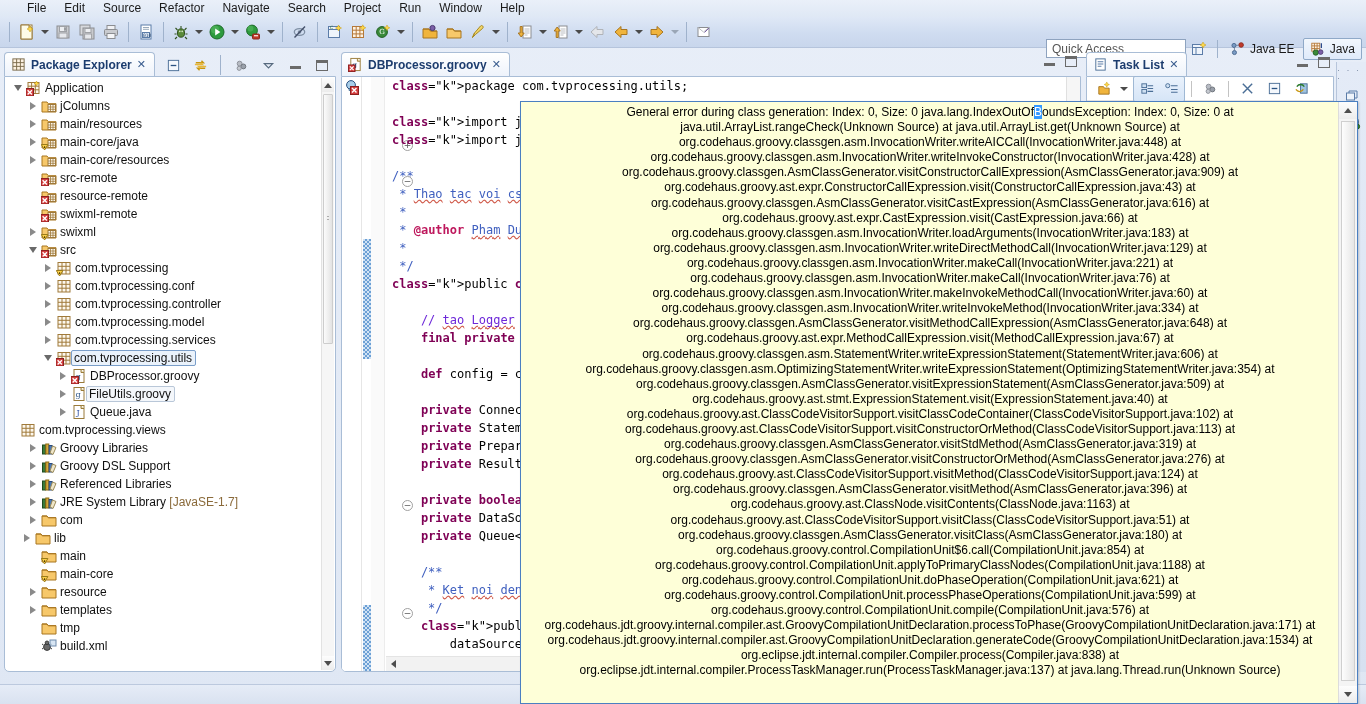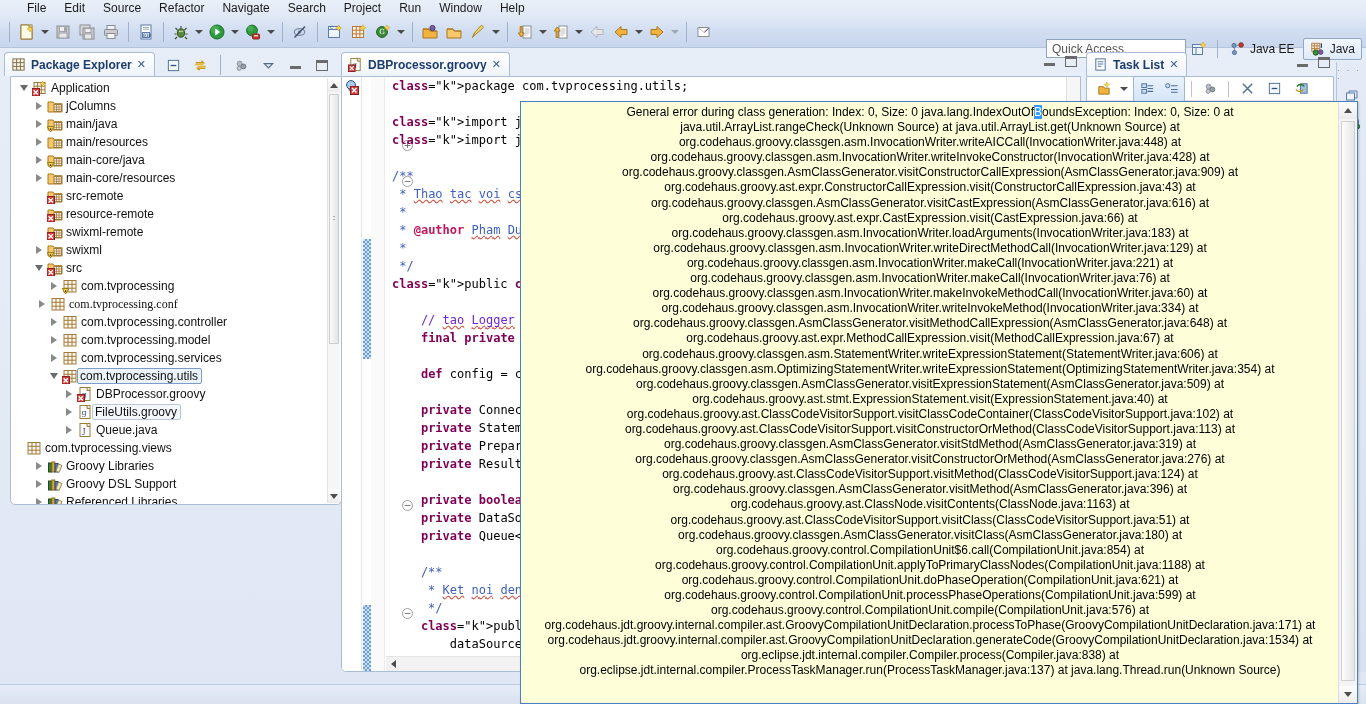--- a/index.html
+++ b/index.html
@@ -86,25 +86,24 @@
     border: 1px solid #a9bdd6; border-bottom: none;
     border-radius: 4px 4px 0 0;
     font-weight: bold; font-size: 12px; color: #1c3c6e;
   }
   .pkg-tab .closex { font-size: 11px; color: #3a5d8f; font-weight: normal; }
   .pkg-toolbar {
     position: absolute; right: 2px; top: 2px; height: 22px;
     display: flex; align-items: center; gap: 3px;
   }
   .pkg-body {
-    position: absolute; left: 0; top: 24px; width: 332px; height: 429px;
+    position: absolute; left: 0; top: 24px; width: 332px; height: 596px;
     background: #fff;
     border: 1px solid #a9bdd6; border-radius: 0 0 5px 5px;
     overflow: hidden;
-    margin-left: 6px;
   }
   .tree { position: absolute; top: 2px; left: 0; right: 14px; bottom: 0; }
   .trow {
     display: flex; align-items: center; height: 18px;
     font-size: 12px; color: #101010; white-space: nowrap;
   }
   .trow .tw { width: 14px; display: flex; justify-content: center; align-items: center; }
   .arw {
     width: 0; height: 0; border-top: 4px solid transparent;
     border-bottom: 4px solid transparent; border-left: 6px solid #8a8a8a;
@@ -632,35 +631,20 @@
           </div>
           <div class="trow" style="padding-left: 21px;">
             <span class="tw">
               <span class="arw"></span>
             </span>
             <span class="ticon">
               <svg width="16" height="16" viewBox="0 0 16 16">
                 <path d="M1 4h5l1.3 1.7H15V14H1z" fill="#f7c86a" stroke="#a87620"></path>
                 <rect x="7" y="6.5" width="7.5" height="7" fill="#fdf8ee" stroke="#a07a3a"></rect>
                 <path d="M9.5 6.5v7M12 6.5v7M7 9h7.5M7 11.3h7.5" stroke="#a07a3a" stroke-width=".8"></path>
-                <path d="M3.6 16L0.3 10.5h6.6z" fill="#ffd24a" stroke="#9a7b1a"></path>
-                <path d="M3.6 12.2v1.8" stroke="#4a3a00" stroke-width="1.1"></path>
-              </svg>
-            </span>
-            <span class="tlabel">main/java</span>
-          </div>
-          <div class="trow" style="padding-left: 21px;">
-            <span class="tw">
-              <span class="arw"></span>
-            </span>
-            <span class="ticon">
-              <svg width="16" height="16" viewBox="0 0 16 16">
-                <path d="M1 4h5l1.3 1.7H15V14H1z" fill="#f7c86a" stroke="#a87620"></path>
-                <rect x="7" y="6.5" width="7.5" height="7" fill="#fdf8ee" stroke="#a07a3a"></rect>
-                <path d="M9.5 6.5v7M12 6.5v7M7 9h7.5M7 11.3h7.5" stroke="#a07a3a" stroke-width=".8"></path>
               </svg>
             </span>
             <span class="tlabel">main/resources</span>
           </div>
           <div class="trow" style="padding-left: 21px;">
             <span class="tw">
               <span class="arw"></span>
             </span>
             <span class="ticon">
               <svg width="16" height="16" viewBox="0 0 16 16">
@@ -762,21 +746,21 @@
             <span class="ticon">
               <svg width="16" height="16" viewBox="0 0 16 16">
                 <rect x="2" y="2.5" width="12" height="11.5" fill="#fdf8ee" stroke="#a07a3a"></rect>
                 <path d="M6 2.5v11.5M10 2.5v11.5M2 6.3h12M2 10.2h12" stroke="#a07a3a"></path>
                 <path d="M3.6 16L0.3 10.5h6.6z" fill="#ffd24a" stroke="#9a7b1a"></path>
                 <path d="M3.6 12.2v1.8" stroke="#4a3a00" stroke-width="1.1"></path>
               </svg>
             </span>
             <span class="tlabel">com.tvprocessing</span>
           </div>
-          <div class="trow" style="padding-left: 24px; font-family: Liberation Serif, serif;">
+          <div class="trow" style="padding-left: 36px;">
             <span class="tw">
               <span class="arw"></span>
             </span>
             <span class="ticon">
               <svg width="16" height="16" viewBox="0 0 16 16">
                 <rect x="2" y="2.5" width="12" height="11.5" fill="#fdf8ee" stroke="#a07a3a"></rect>
                 <path d="M6 2.5v11.5M10 2.5v11.5M2 6.3h12M2 10.2h12" stroke="#a07a3a"></path>
               </svg>
             </span>
             <span class="tlabel">com.tvprocessing.conf</span>

